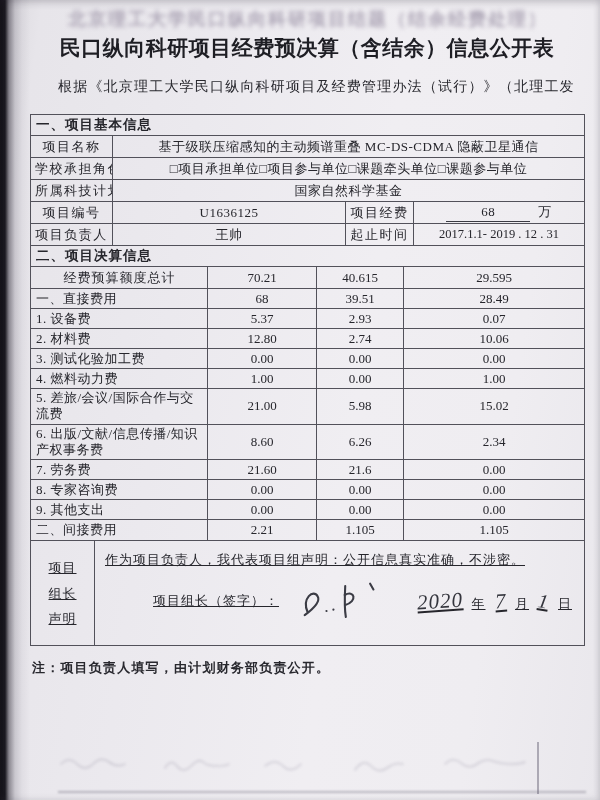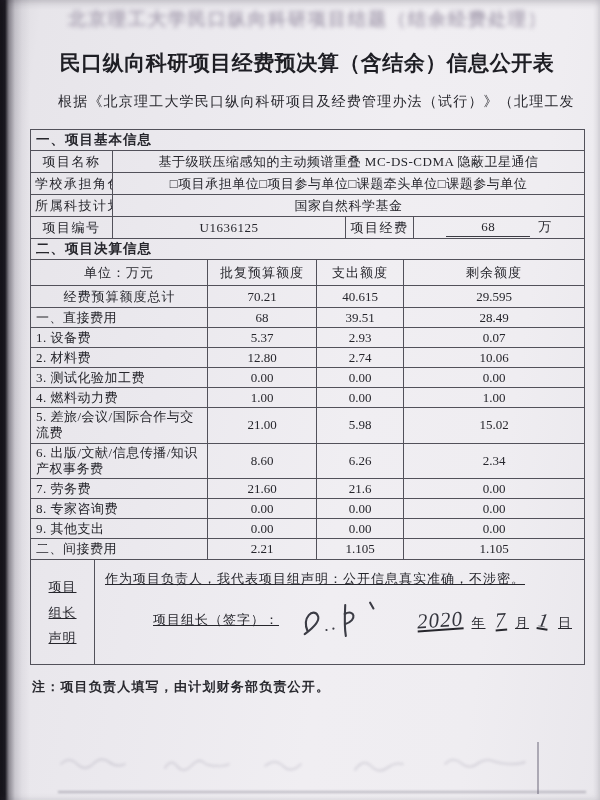--- a/index.html
+++ b/index.html
@@ -9,21 +9,21 @@
     background:linear-gradient(98deg,#d9d7dc 0%,#e7e5ea 6%,#ebe9ee 30%,#f0eef2 58%,#efedf1 80%,#e9e7ec 100%);
     font-family:"Liberation Serif","DejaVu Serif",serif;color:#2a2a30;
   }
   .photo::before{content:'';position:absolute;inset:0;z-index:8;pointer-events:none;
     box-shadow:inset 0 3px 7px rgba(40,36,48,.20), inset -2px -2px 6px rgba(70,66,78,.07);}
   .edge-left{position:absolute;left:0;top:0;bottom:0;width:30px;z-index:7;
     background:linear-gradient(to right,#141218 0px,#1b1920 5px,rgba(62,58,70,.55) 9px,rgba(108,104,118,.25) 15px,rgba(140,136,150,.10) 22px,rgba(140,136,150,0) 30px);}
   .ghost-top{position:absolute;top:7px;left:68px;width:466px;z-index:1;text-align:center;
     font-weight:bold;font-size:18px;letter-spacing:2px;color:rgba(122,112,136,.55);
     filter:blur(2.2px);white-space:nowrap;overflow:hidden;}
-  .doc{position:absolute;left:30px;top:49px;width:554px;z-index:3;}
+  .doc{position:absolute;left:30px;top:34px;width:554px;z-index:3;}
   .title{margin:0 0 12px 0;font-size:21px;font-weight:bold;text-align:center;
     letter-spacing:.5px;color:#1e1e24;}
   .intro{margin:0 0 15px 0;font-size:14px;line-height:1.8;letter-spacing:1.2px;color:#28282e;}
   .intro .l1{display:block;text-indent:2em;}
   .intro .l2{display:block;}
   table{border-collapse:collapse;table-layout:fixed;width:554px;font-size:13px;color:#26262c;}
   table{border:1.5px solid #45444c;}
   td{border:1px solid #52515a;padding:1px 4px;overflow:hidden;white-space:nowrap;}
   .sec-row td{font-weight:bold;text-align:left;padding-left:5px;font-size:13.5px;letter-spacing:1px;}
   .t1 tr{height:22px;}
@@ -98,39 +98,39 @@
       <tr>
         <td class="lab">所属科技计划</td>
         <td class="val" colspan="3">国家自然科学基金</td>
       </tr>
       <tr>
         <td class="lab">项目编号</td>
         <td class="val">U1636125</td>
         <td class="lab">项目经费</td>
         <td class="val"><span class="uline">68</span><span>万</span></td>
       </tr>
+      <tr>
+        <td class="lab">项目负责人</td>
+        <td class="val">王帅</td>
+        <td class="lab">起止时间</td>
+        <td class="val" style="font-size:12.5px;letter-spacing:0;">2017.1.1- 2019 . 12 . 31</td>
+      </tr>
     </tbody>
       </table>
 
     <table class="t2">
       <colgroup>
           <col style="width:177px">
           <col style="width:109px">
           <col style="width:87px">
           <col style="width:181px">
         </colgroup>
       <tbody>
           <tr class="sec-row">
         <td colspan="4">二、项目决算信息</td>
-      </tr>
-      <tr class="head-row">
-        <td class="head">单位：万元</td>
-        <td class="head">批复预算额度</td>
-        <td class="head">支出额度</td>
-        <td class="head">剩余额度</td>
       </tr>
       <tr class="total-row">
         <td class="cat center">经费预算额度总计</td>
         <td class="num">70.21</td>
         <td class="num">40.615</td>
         <td class="num">29.595</td>
       </tr>
       <tr>
         <td class="cat">一、直接费用</td>
         <td class="num">68</td>

